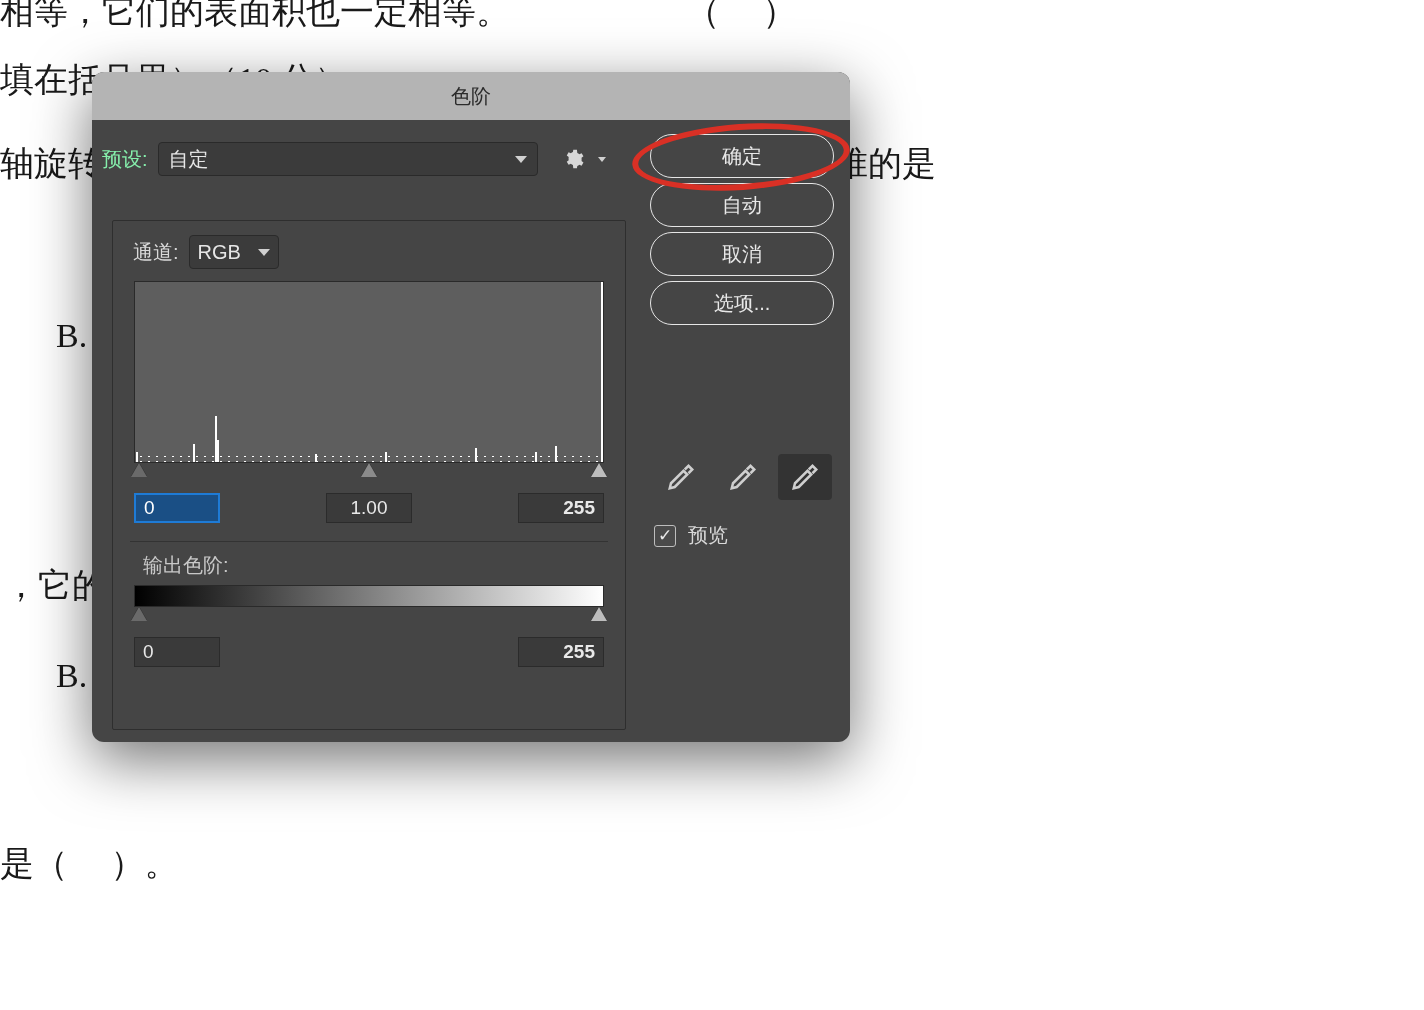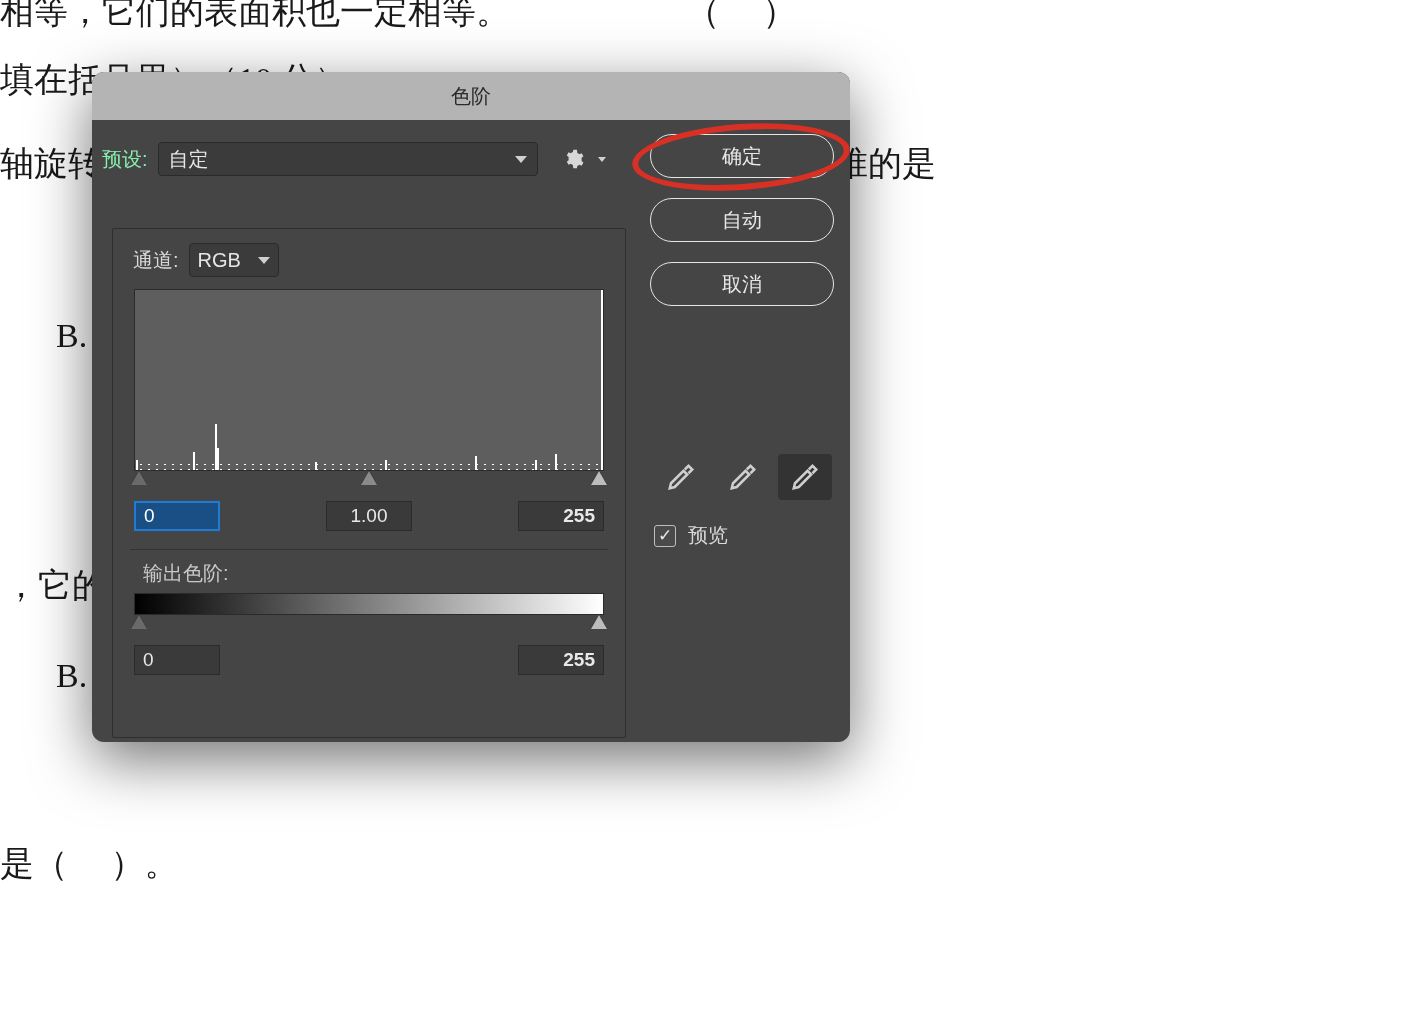--- a/index.html
+++ b/index.html
@@ -71,21 +71,20 @@
     margin-left: 4px;
   }
 
   
   .panel-group {
     position: absolute; left: 20px; top: 100px;
     width: 514px; height: 510px;
     border: 1px solid #2e2e2e;
     border-radius: 2px;
     padding: 14px 16px 35px 16px;
-    margin-top: 8px;
   }
   .channel-row { display: flex; align-items: center; gap: 10px; margin-bottom: 12px; margin-left: 4px;}
   .channel-select {
     width: 90px; height: 34px;
     background: #3b3b3b; border: 1px solid #2a2a2a; border-radius: 4px;
     display: flex; align-items: center; justify-content: space-between;
     padding: 0 8px; color: #e6e6e6;
   }
 
   .section-label { color: #c8c8c8; margin: 6px 0 6px 14px; }
@@ -145,21 +144,21 @@
     border: 1px solid #2a2a2a;
   }
   .output-sliders { position: relative; width: 470px; margin: 0 auto; height: 22px; }
 
   .pair-inputs { width: 470px; margin: 8px auto 0; display: flex; justify-content: space-between; }
 
   
   .side-buttons {
     position: absolute; left: 558px; top: 14px;
     width: 190px;
-    display: flex; flex-direction: column; gap: 20px;
+    display: flex; flex-direction: column; gap: 5px;
   }
   .pill-btn {
     width: 184px; height: 44px;
     border: 1.5px solid #e6e6e6;
     border-radius: 24px;
     display: flex; align-items: center; justify-content: center;
     color: #e8e8e8;
     background: transparent;
     font-size: 20px;
   }
@@ -279,20 +278,21 @@
       <div class="pair-inputs">
         <div class="num-input">0</div>
         <div class="num-input right">255</div>
       </div>
     </div>
 
     <div class="side-buttons">
       <div class="pill-btn">确定</div>
       <div class="pill-btn">自动</div>
       <div class="pill-btn">取消</div>
+      <div class="pill-btn">选项...</div>
     </div>
 
     <div class="red-ring"></div>
 
     <div class="eyedroppers">
       <div class="eyedropper">
         <svg viewBox="0 0 24 24">
             <path d="M3 21l1-4 10-10 3 3-10 10-4 1zM15 6l3-3 3 3-3 3"></path>
           </svg>
       </div>

